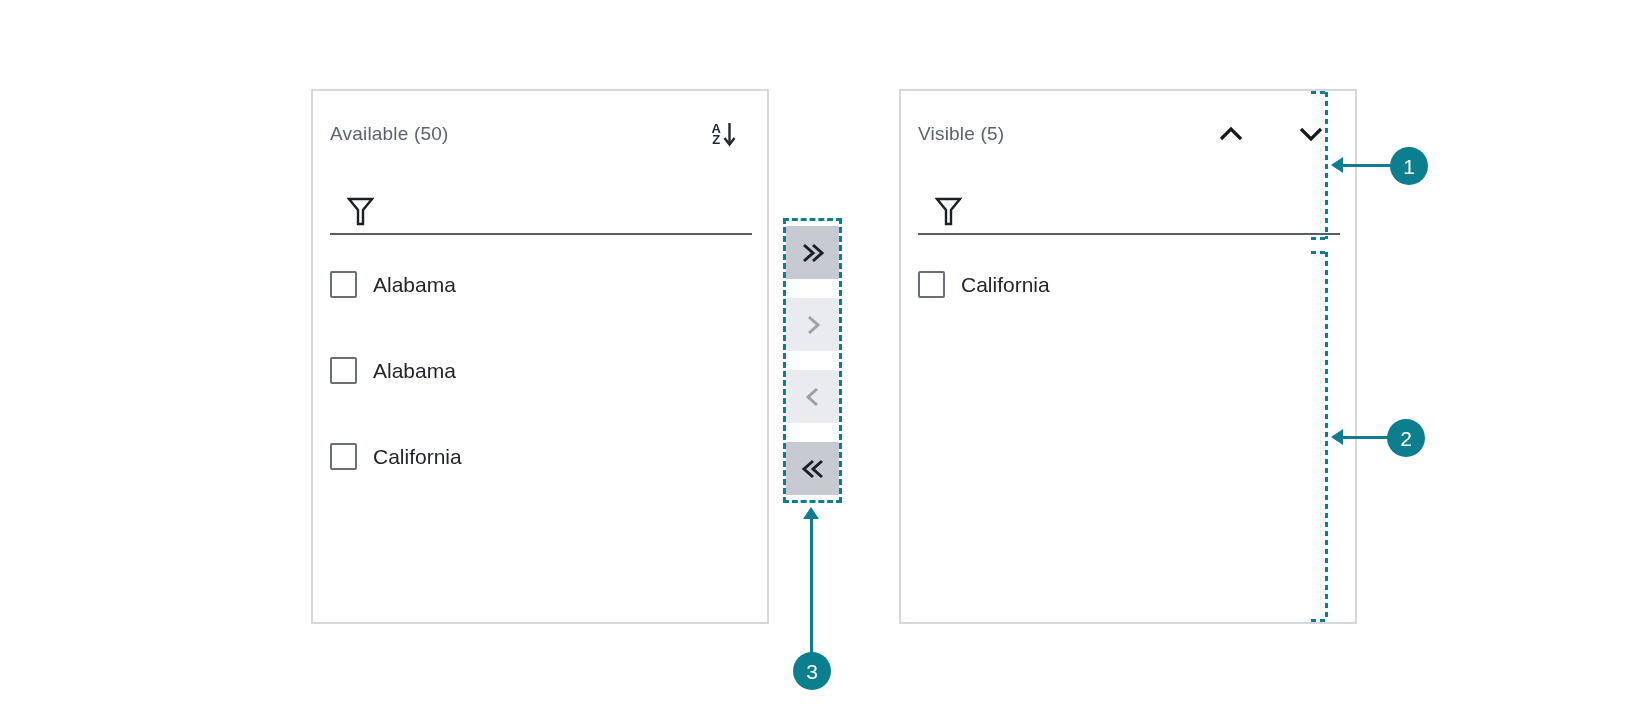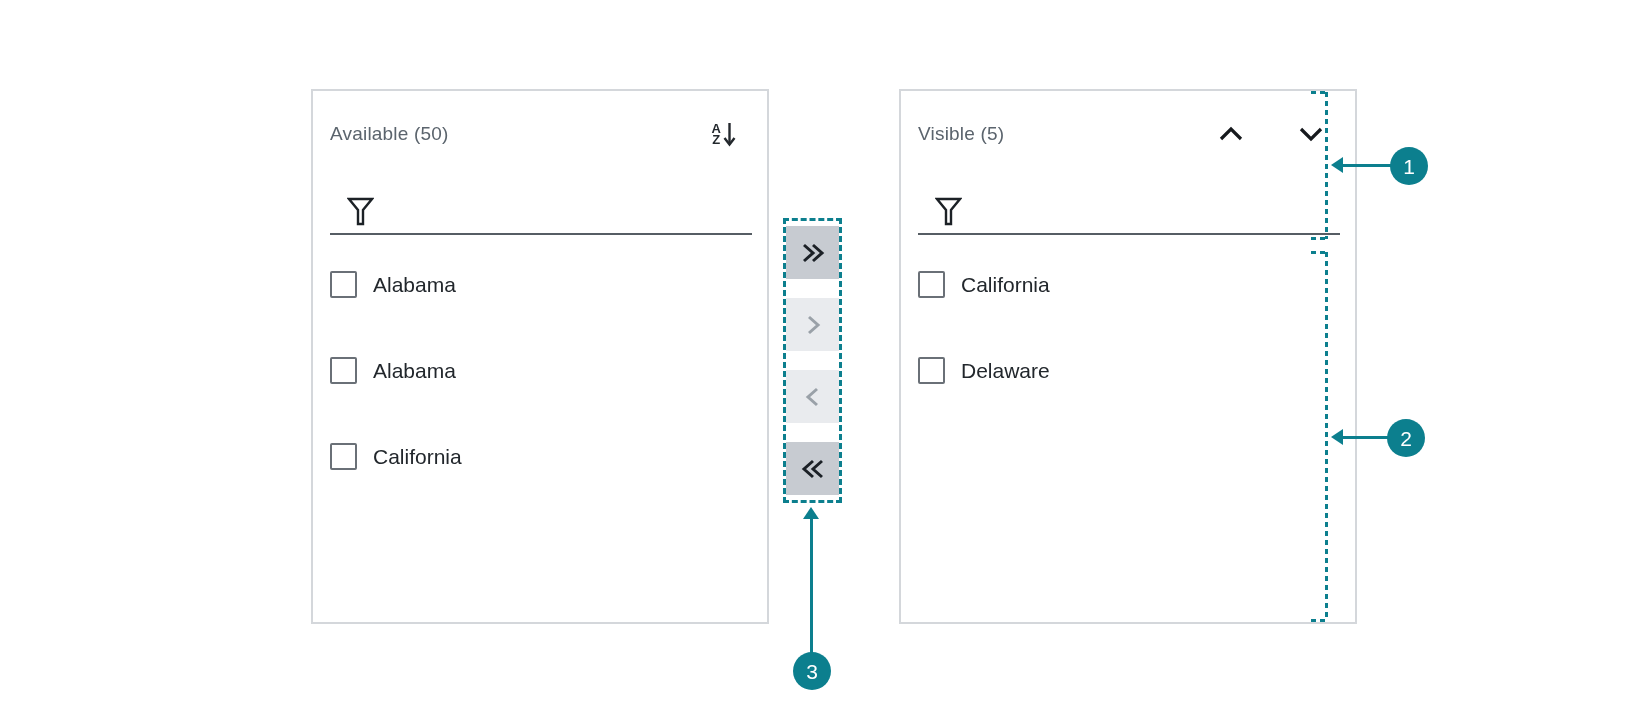--- a/index.html
+++ b/index.html
@@ -167,24 +167,20 @@
         <path d="M2 2 H25 L16 13 V27 H11 V13 Z"></path>
       </svg>
       <input class="filter-input" type="text" placeholder="" style="">
     </div>
 
     <div class="rows">
       <div class="row">
         <span class="checkbox"></span>
         <span class="row-label">California</span>
       </div>
-      <div class="row">
-        <span class="checkbox"></span>
-        <span class="row-label">Delaware</span>
-      </div>
     </div>
   </div>
 
   <div class="transfer-box">
     <button class="tbtn enabled" aria-label="move all right">
       <svg width="26" height="22" viewBox="0 0 26 22">
         <polyline points="4,3 13,11 4,19"></polyline>
         <polyline points="13,3 22,11 13,19"></polyline>
       </svg>
     </button>

